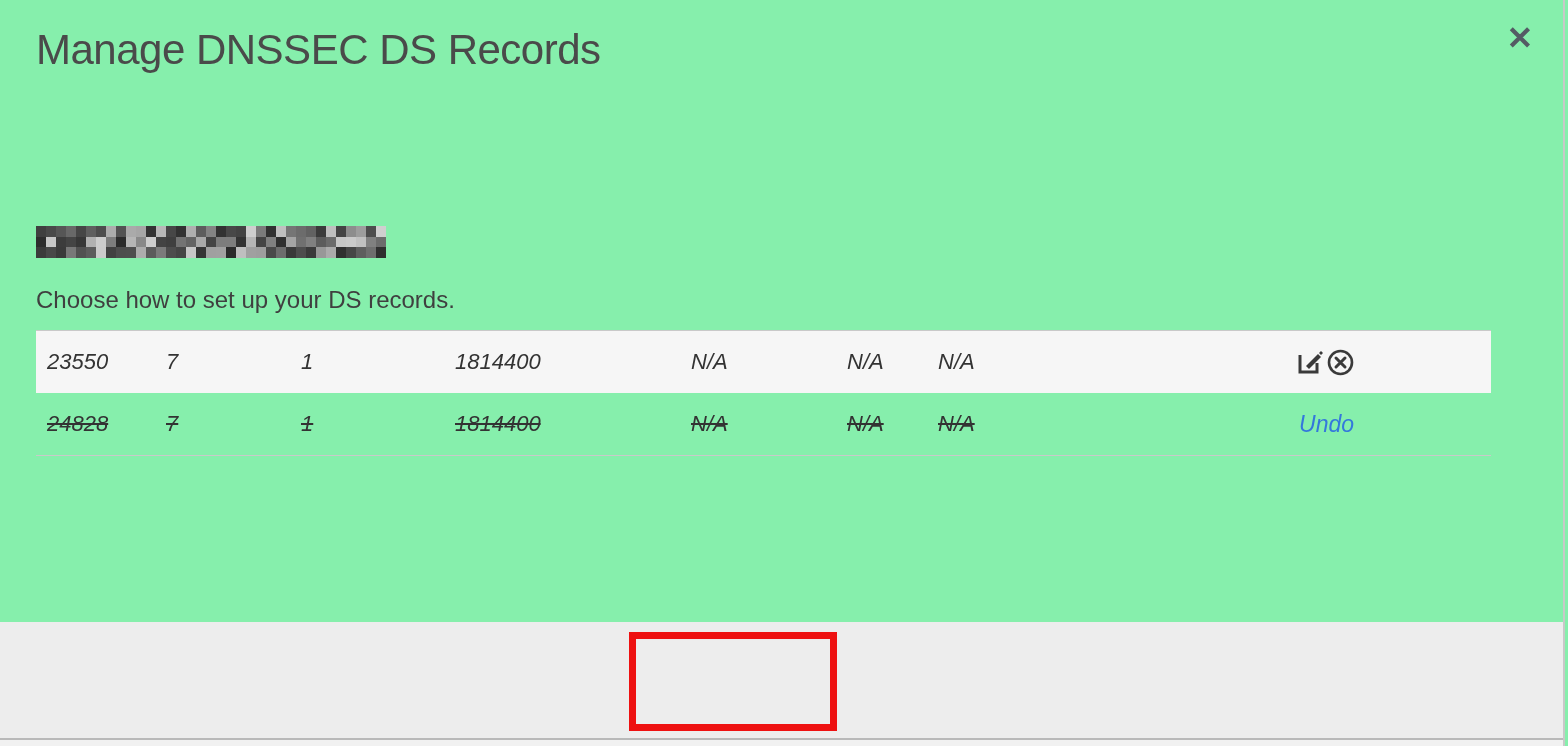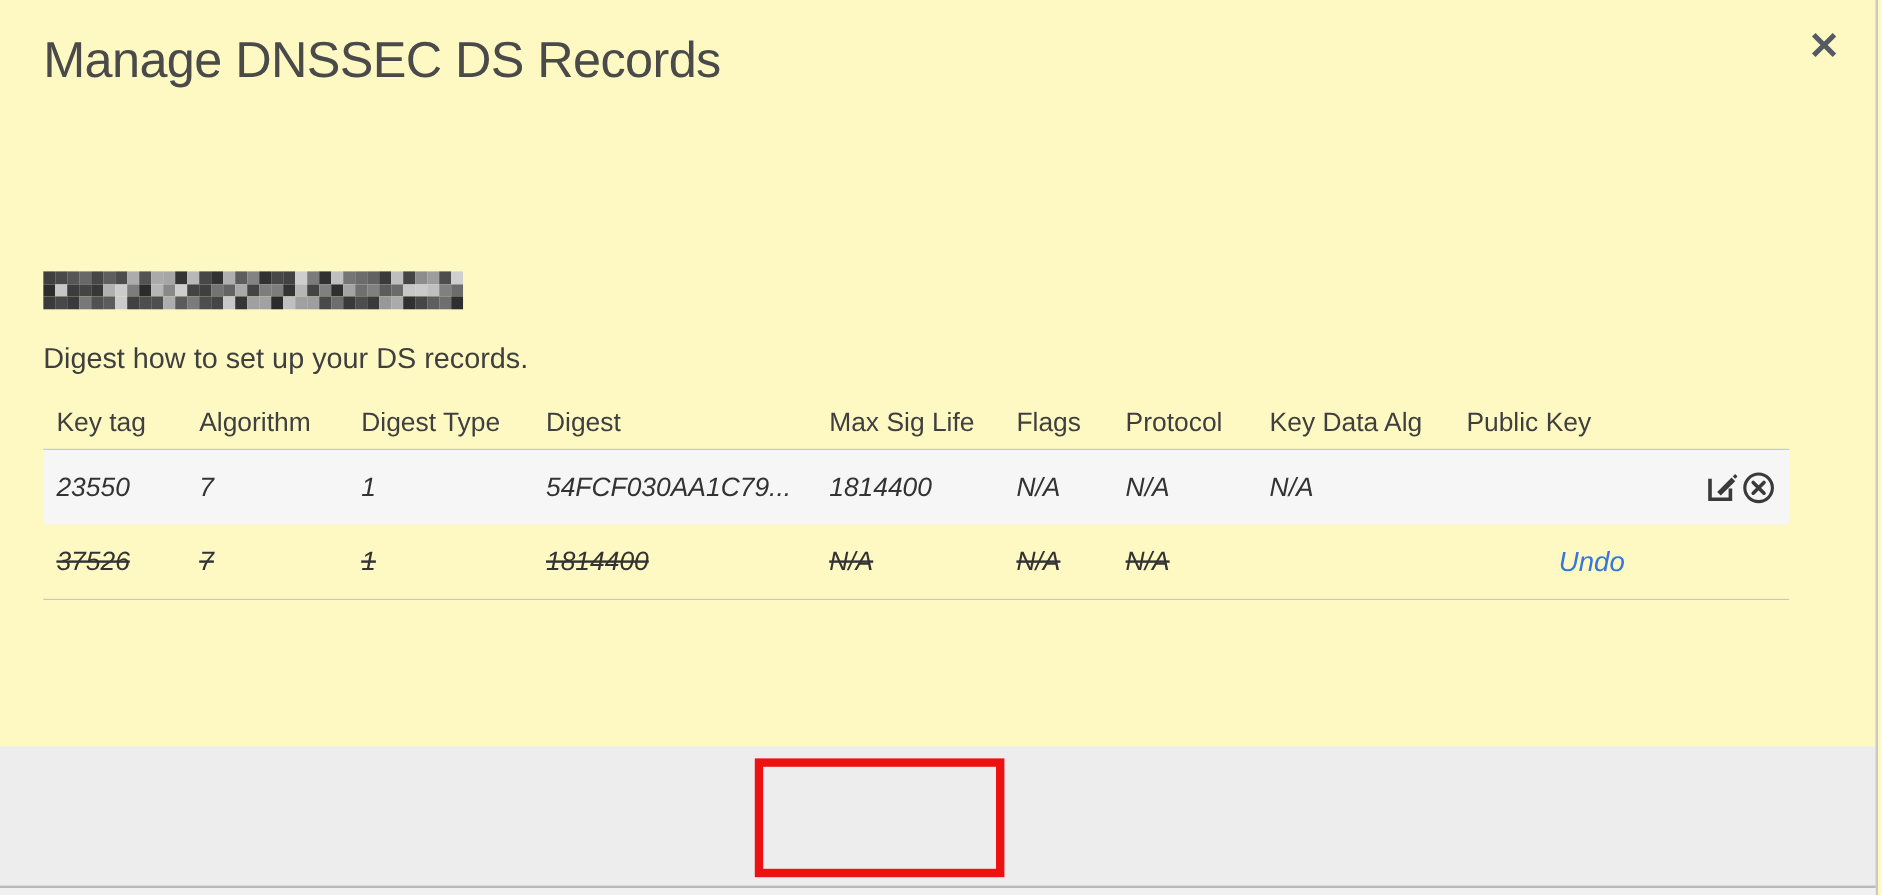--- a/index.html
+++ b/index.html
@@ -1,18 +1,18 @@
 <!DOCTYPE html>
 <html><head>
 <meta charset="utf-8">
 <style>
   * { margin:0; padding:0; box-sizing:border-box; }
   html,body { width:1568px; height:746px; background:#fff; overflow:hidden;
               font-family:"Liberation Sans", sans-serif; }
-  .stage { position:relative; width:1568px; height:746px; background:#fef9c3; }
+  .stage { position:relative; width:1568px; height:746px; background:#86efac; }
 
   
   .right-edge { position:absolute; top:0; right:3px; width:2px; height:746px; background:#c8c8c8; }
   .bottom-edge-line { position:absolute; left:0; top:738px; width:1563px; height:2px; background:#b9b9b9; }
   .bottom-edge-strip { position:absolute; left:0; top:740px; width:1563px; height:6px; background:#f1f1f1; }
 
   .modal-title { position:absolute; left:36px; top:26px; font-size:42px; font-weight:400;
                  color:#4a4a4a; letter-spacing:-0.5px; }
 
   .close-btn { position:absolute; left:1500px; top:18px; width:40px; height:40px;
@@ -168,44 +168,31 @@
       <div class="px" style="background: rgb(58, 58, 58);"></div>
       <div class="px" style="background: rgb(152, 152, 152);"></div>
       <div class="px" style="background: rgb(171, 171, 171);"></div>
       <div class="px" style="background: rgb(48, 48, 48);"></div>
       <div class="px" style="background: rgb(70, 70, 70);"></div>
       <div class="px" style="background: rgb(94, 94, 94);"></div>
       <div class="px" style="background: rgb(110, 110, 110);"></div>
       <div class="px" style="background: rgb(47, 47, 47);"></div>
     </div>
 
-  <div class="instruction">Digest how to set up your DS records.</div>
+  <div class="instruction">Choose how to set up your DS records.</div>
 
   <div class="ds-table">
 
-    <div class="t-row t-head">
-      <div>Key tag</div>
-      <div>Algorithm</div>
-      <div>Digest Type</div>
-      <div>Digest</div>
-      <div>Max Sig Life</div>
-      <div>Flags</div>
-      <div>Protocol</div>
-      <div>Key Data Alg</div>
-      <div>Public Key</div>
-      <div></div>
-    </div>
 
     <div class="row-divider"></div>
 
     <div class="t-row t-body row-striped">
       <div>23550</div>
       <div>7</div>
       <div>1</div>
-      <div>54FCF030AA1C79...</div>
       <div>1814400</div>
       <div>N/A</div>
       <div>N/A</div>
       <div>N/A</div>
       <div></div>
       <div class="cell-actions">
         <span class="icon-btn">
           <svg width="26" height="26" viewBox="0 0 26 26">
             <path d="M3 6 v17 h17 v-9" fill="none" stroke="#3a3a3a" stroke-width="3"></path>
             <path d="M9 17 L21 5 L24 8 L12 20 Z" fill="#3a3a3a"></path>
@@ -215,21 +202,21 @@
         <span class="icon-btn">
           <svg width="27" height="27" viewBox="0 0 27 27">
             <circle cx="13.5" cy="13.5" r="11.5" fill="none" stroke="#3a3a3a" stroke-width="2.6"></circle>
             <path d="M9 9 L18 18 M18 9 L9 18" stroke="#3a3a3a" stroke-width="3" stroke-linecap="round"></path>
           </svg>
         </span>
       </div>
     </div>
 
     <div class="t-row t-body row-deleted">
-      <div>37526</div>
+      <div>24828</div>
       <div>7</div>
       <div>1</div>
       <div>1814400</div>
       <div>N/A</div>
       <div>N/A</div>
       <div>N/A</div>
       <div></div>
       <div class="cell-actions">
         <span class="undo-link">Undo</span>
       </div>

